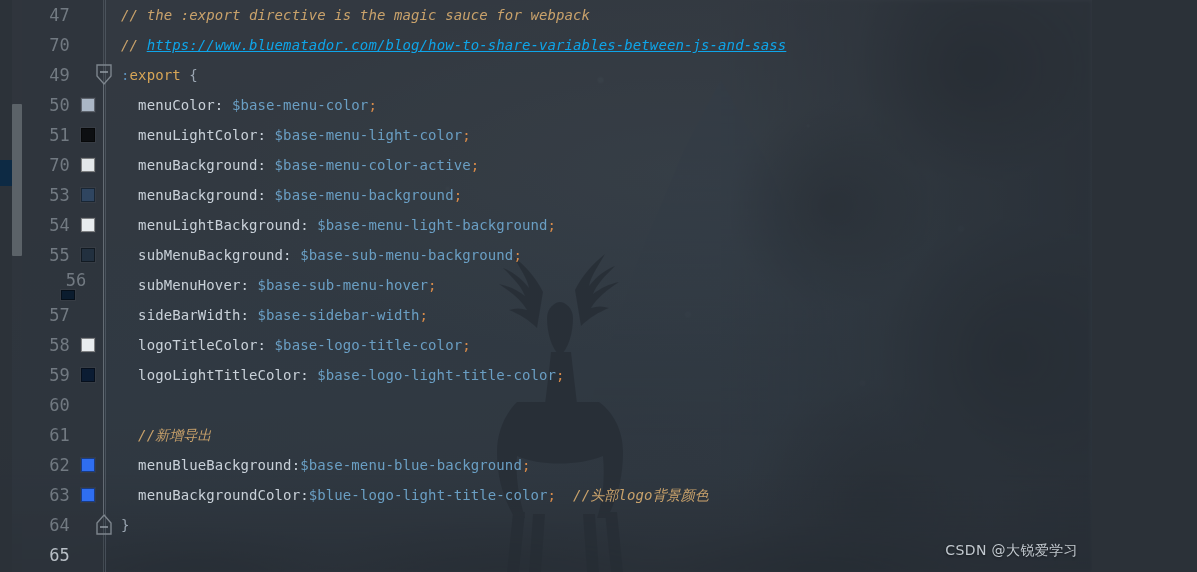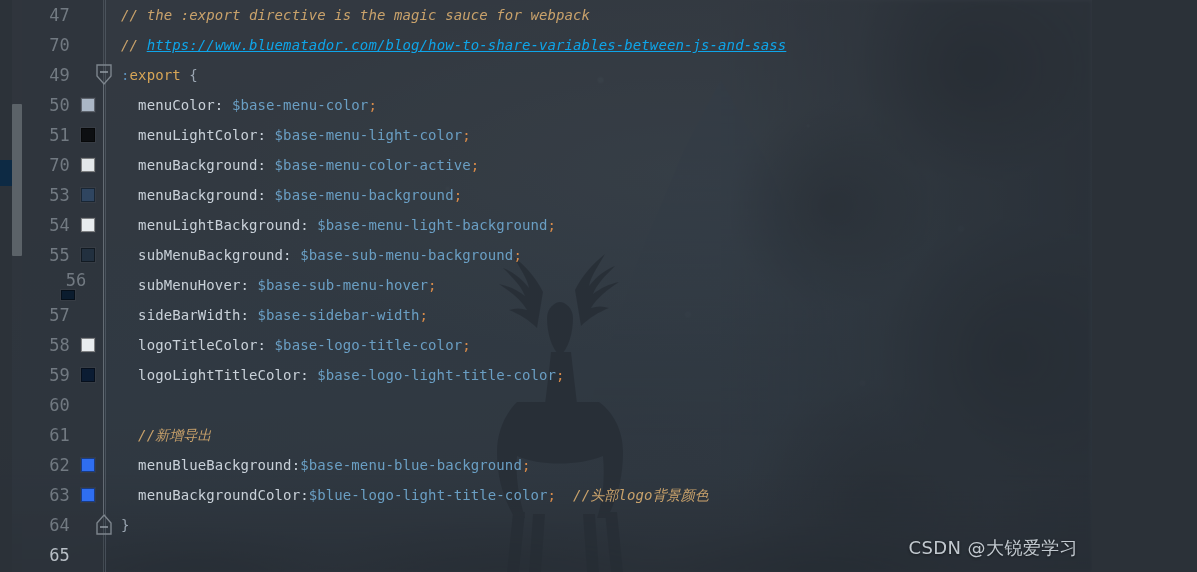--- a/index.html
+++ b/index.html
@@ -218,21 +218,21 @@
   .tok-link    { color: #0ea5e9; font-style: italic; text-decoration: underline; }
   .tok-kw      { color: #d8a657; }
   .tok-brace   { color: #9aa5b1; }
   .tok-colon   { color: #5b8fb9; }
 
   
   #watermark {
     position: absolute;
     right: 14px; bottom: 12px;
     font-family: "DejaVu Sans", "Liberation Sans", sans-serif;
-    font-size: 18px;
+    font-size: 14px;
     color: #cfd6dc;
     opacity: 0.92;
     letter-spacing: 0.4px;
     text-shadow: 0 1px 3px rgba(0,0,0,0.55);
     user-select: none;
   }
 </style>
 </head>
 <body>
 

